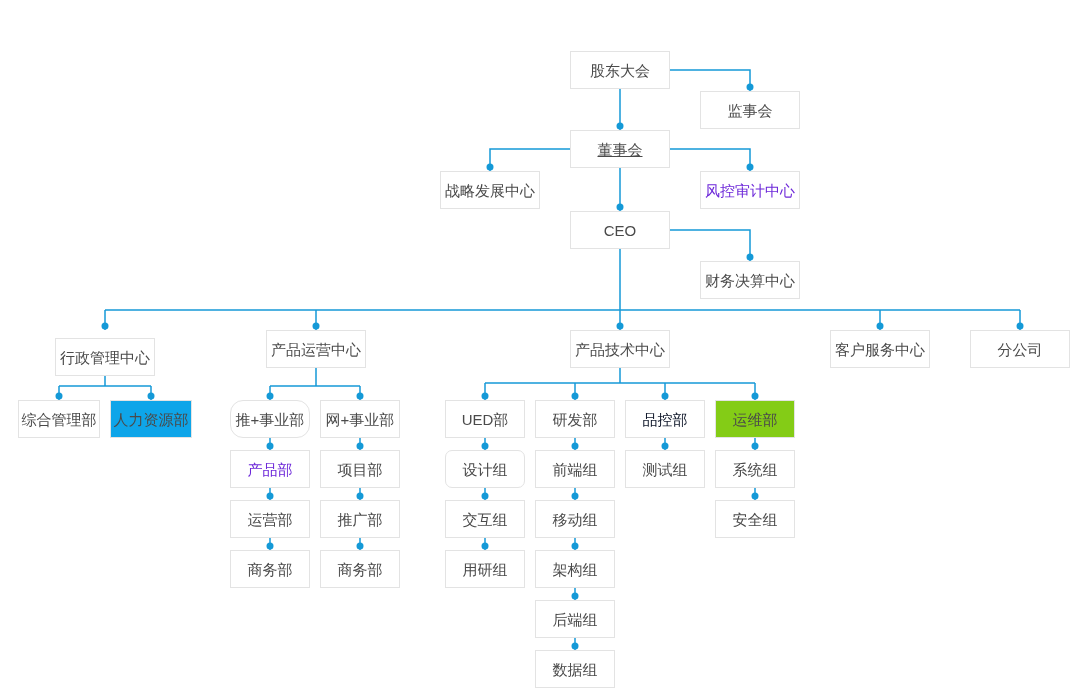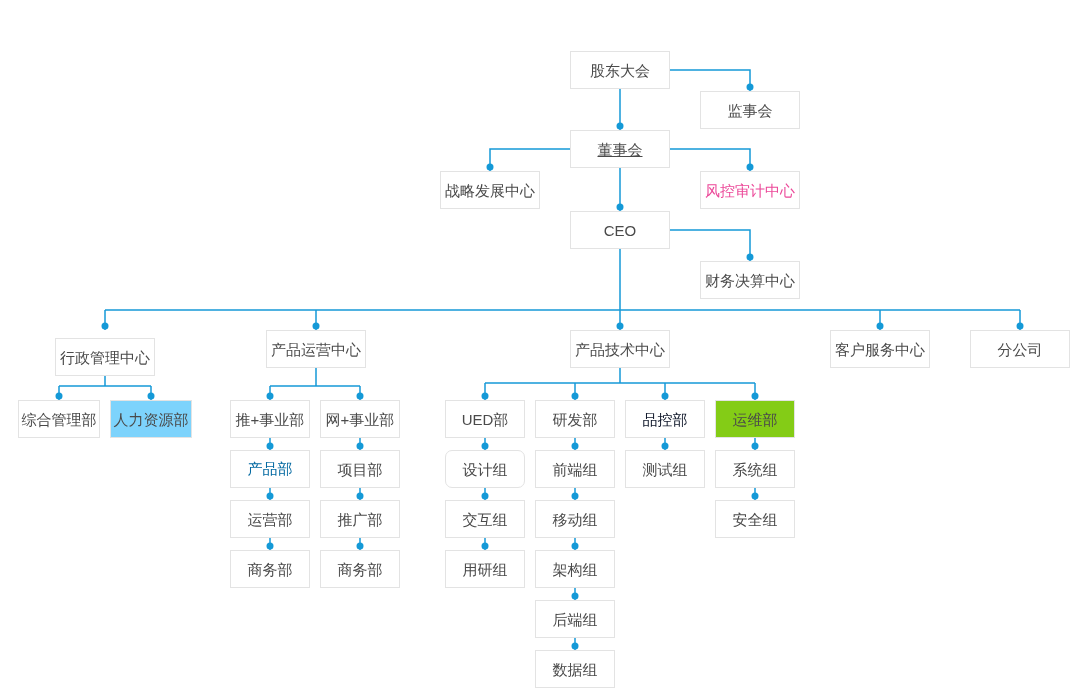--- a/index.html
+++ b/index.html
@@ -126,33 +126,33 @@
       <polyline points="755,438 755,450" fill="none" stroke="#1499d7" stroke-width="1.5"></polyline>
       <circle cx="755" cy="446" r="3.5" fill="#1499d7"></circle>
       <polyline points="755,488 755,500" fill="none" stroke="#1499d7" stroke-width="1.5"></polyline>
       <circle cx="755" cy="496" r="3.5" fill="#1499d7"></circle>
     </svg>
   <div class="node-layer">
       <div class="node" style="left: 570px; top: 51px; width: 100px; height: 38px; border-color: rgb(227, 227, 227); background: rgb(255, 255, 255); color: rgb(74, 74, 74);">股东大会</div>
       <div class="node" style="left: 700px; top: 91px; width: 100px; height: 38px; border-color: rgb(227, 227, 227); background: rgb(255, 255, 255); color: rgb(74, 74, 74);">监事会</div>
       <div class="node" style="left: 570px; top: 130px; width: 100px; height: 38px; border-color: rgb(227, 227, 227); background: rgb(255, 255, 255); color: rgb(74, 74, 74); text-decoration: underline;">董事会</div>
       <div class="node" style="left: 440px; top: 171px; width: 100px; height: 38px; border-color: rgb(227, 227, 227); background: rgb(255, 255, 255); color: rgb(74, 74, 74);">战略发展中心</div>
-      <div class="node" style="left: 700px; top: 171px; width: 100px; height: 38px; border-color: rgb(227, 227, 227); background: rgb(255, 255, 255); color: #ec4899;">风控审计中心</div>
+      <div class="node" style="left: 700px; top: 171px; width: 100px; height: 38px; border-color: rgb(227, 227, 227); background: rgb(255, 255, 255); color: #6d28d9;">风控审计中心</div>
       <div class="node" style="left: 570px; top: 211px; width: 100px; height: 38px; border-color: rgb(227, 227, 227); background: rgb(255, 255, 255); color: rgb(74, 74, 74);">CEO</div>
       <div class="node" style="left: 700px; top: 261px; width: 100px; height: 38px; border-color: rgb(227, 227, 227); background: rgb(255, 255, 255); color: rgb(74, 74, 74);">财务决算中心</div>
       <div class="node" style="left: 55px; top: 330px; width: 100px; height: 38px; border-color: rgb(227, 227, 227); background: rgb(255, 255, 255); color: rgb(74, 74, 74); margin-top: 8px;">行政管理中心</div>
       <div class="node" style="left: 266px; top: 330px; width: 100px; height: 38px; border-color: rgb(227, 227, 227); background: rgb(255, 255, 255); color: rgb(74, 74, 74);">产品运营中心</div>
       <div class="node" style="left: 570px; top: 330px; width: 100px; height: 38px; border-color: rgb(227, 227, 227); background: rgb(255, 255, 255); color: rgb(74, 74, 74);">产品技术中心</div>
       <div class="node" style="left: 830px; top: 330px; width: 100px; height: 38px; border-color: rgb(227, 227, 227); background: rgb(255, 255, 255); color: rgb(74, 74, 74);">客户服务中心</div>
       <div class="node" style="left: 970px; top: 330px; width: 100px; height: 38px; border-color: rgb(227, 227, 227); background: rgb(255, 255, 255); color: rgb(74, 74, 74);">分公司</div>
       <div class="node" style="left: 18px; top: 400px; width: 82px; height: 38px; border-color: rgb(227, 227, 227); background: rgb(255, 255, 255); color: rgb(74, 74, 74);">综合管理部</div>
-      <div class="node" style="left: 110px; top: 400px; width: 82px; height: 38px; border-color: rgb(227, 227, 227); background: #7dd3fc; color: rgb(74, 74, 74);">人力资源部</div>
-      <div class="node" style="left: 230px; top: 400px; width: 80px; height: 38px; border-color: rgb(227, 227, 227); background: rgb(255, 255, 255); color: rgb(74, 74, 74);">推+事业部</div>
+      <div class="node" style="left: 110px; top: 400px; width: 82px; height: 38px; border-color: rgb(227, 227, 227); background: #0ea5e9; color: rgb(74, 74, 74);">人力资源部</div>
+      <div class="node" style="left: 230px; top: 400px; width: 80px; height: 38px; border-color: rgb(227, 227, 227); background: rgb(255, 255, 255); color: rgb(74, 74, 74); border-radius: 13px;">推+事业部</div>
       <div class="node" style="left: 320px; top: 400px; width: 80px; height: 38px; border-color: rgb(227, 227, 227); background: rgb(255, 255, 255); color: rgb(74, 74, 74);">网+事业部</div>
-      <div class="node" style="left: 230px; top: 450px; width: 80px; height: 38px; border-color: rgb(227, 227, 227); background: rgb(255, 255, 255); color: #0369a1; font-family: Liberation Serif, serif;">产品部</div>
+      <div class="node" style="left: 230px; top: 450px; width: 80px; height: 38px; border-color: rgb(227, 227, 227); background: rgb(255, 255, 255); color: #6d28d9;">产品部</div>
       <div class="node" style="left: 320px; top: 450px; width: 80px; height: 38px; border-color: rgb(227, 227, 227); background: rgb(255, 255, 255); color: rgb(74, 74, 74);">项目部</div>
       <div class="node" style="left: 230px; top: 500px; width: 80px; height: 38px; border-color: rgb(227, 227, 227); background: rgb(255, 255, 255); color: rgb(74, 74, 74);">运营部</div>
       <div class="node" style="left: 320px; top: 500px; width: 80px; height: 38px; border-color: rgb(227, 227, 227); background: rgb(255, 255, 255); color: rgb(74, 74, 74);">推广部</div>
       <div class="node" style="left: 230px; top: 550px; width: 80px; height: 38px; border-color: rgb(227, 227, 227); background: rgb(255, 255, 255); color: rgb(74, 74, 74);">商务部</div>
       <div class="node" style="left: 320px; top: 550px; width: 80px; height: 38px; border-color: rgb(227, 227, 227); background: rgb(255, 255, 255); color: rgb(74, 74, 74);">商务部</div>
       <div class="node" style="left: 445px; top: 400px; width: 80px; height: 38px; border-color: rgb(227, 227, 227); background: rgb(255, 255, 255); color: rgb(74, 74, 74);">UED部</div>
       <div class="node" style="left: 535px; top: 400px; width: 80px; height: 38px; border-color: rgb(227, 227, 227); background: rgb(255, 255, 255); color: rgb(74, 74, 74);">研发部</div>
       <div class="node" style="left: 625px; top: 400px; width: 80px; height: 38px; border-color: rgb(227, 227, 227); background: rgb(255, 255, 255); color: #0f172a;">品控部</div>
       <div class="node" style="left: 715px; top: 400px; width: 80px; height: 38px; border-color: rgb(227, 227, 227); background: #84cc16; color: rgb(74, 74, 74);">运维部</div>
       <div class="node" style="left: 445px; top: 450px; width: 80px; height: 38px; border-color: rgb(227, 227, 227); background: rgb(255, 255, 255); color: rgb(74, 74, 74); border-radius: 7px;">设计组</div>

